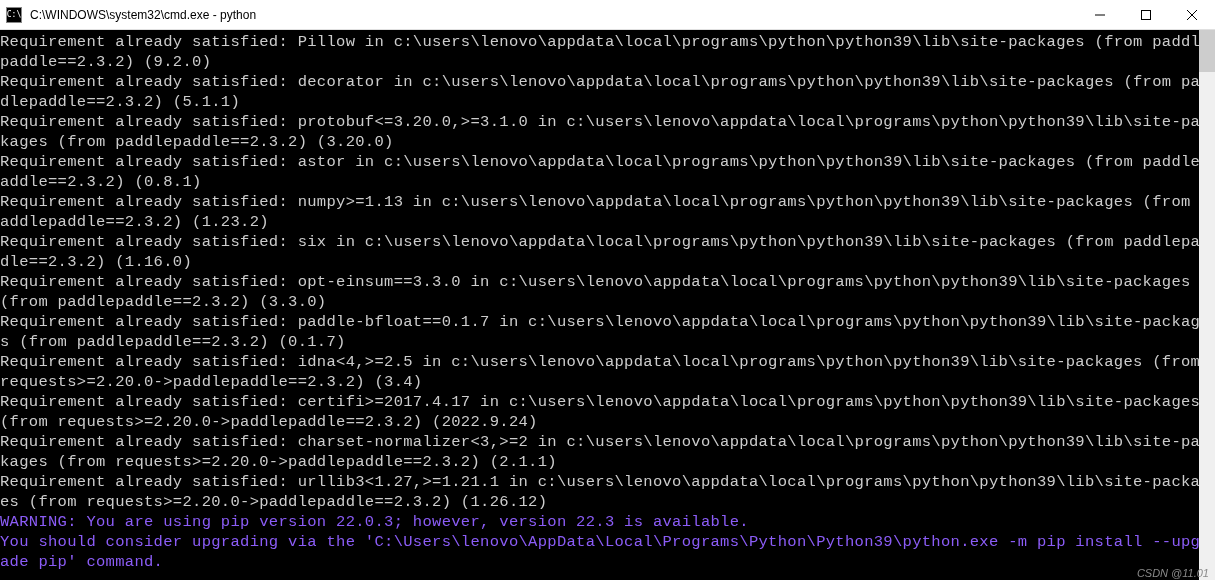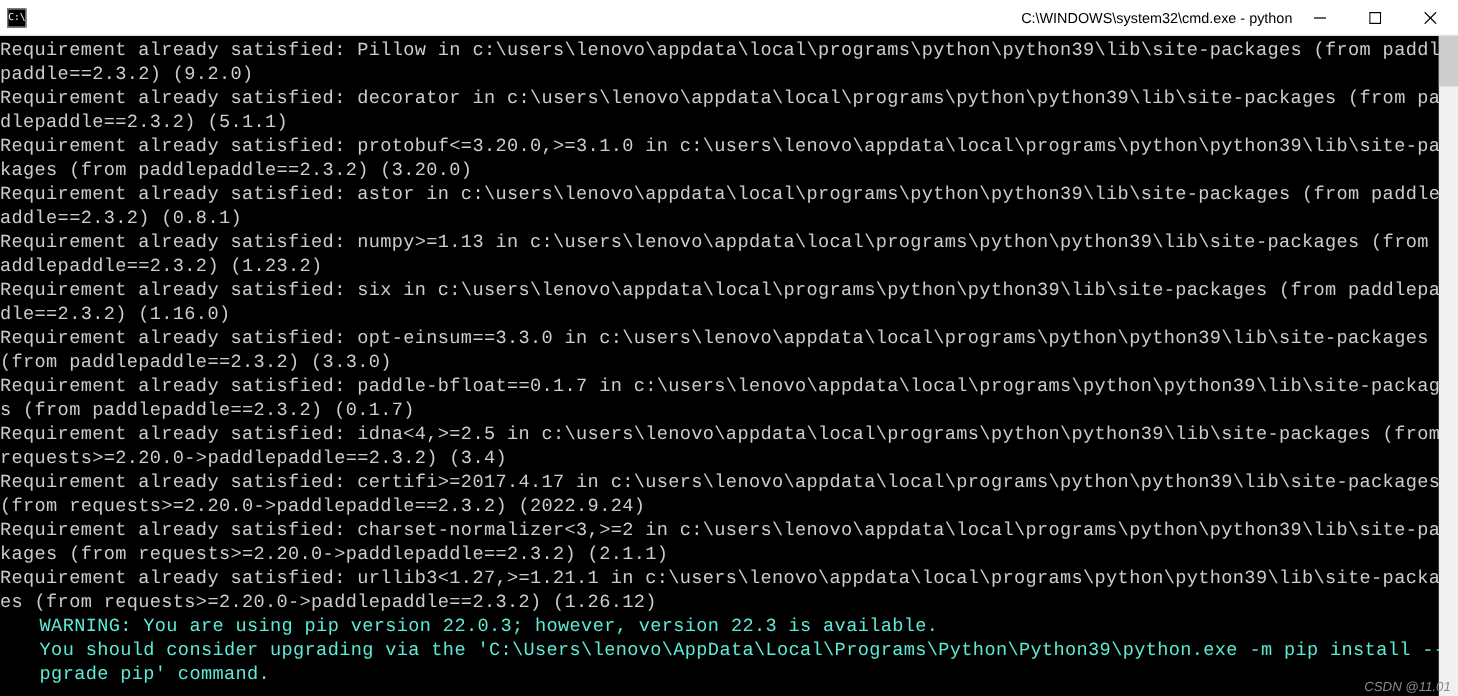--- a/index.html
+++ b/index.html
@@ -32,21 +32,20 @@
   color: #fff;
   font-size: 8px;
   font-family: monospace;
 }
 .title-text {
   flex: 1;
   font-family: "Segoe UI", sans-serif;
   font-size: 12px;
   color: #000;
   padding-left: 2px;
-  text-align: right;
 }
 .window-controls {
   display: flex;
 }
 .win-btn {
   width: 46px;
   height: 30px;
   display: flex;
   align-items: center;
   justify-content: center;
@@ -63,21 +62,21 @@
   padding: 2px 0 0 0;
   font-size: 15.5px;
   line-height: 20px;
   white-space: pre-wrap;
   word-break: break-all;
   overflow: hidden;
   position: relative;
   letter-spacing: 0.3px;
 }
 .terminal .line { display: block; }
-.terminal .warn { color: #5eead4; padding-left: 33px; }
+.terminal .warn { color: #8b5cf6; }
 .scrollbar {
   position: absolute;
   right: 0;
   top: 30px;
   width: 16px;
   height: 550px;
   background: #f0f0f0;
 }
 .scroll-thumb {
   position: absolute;

